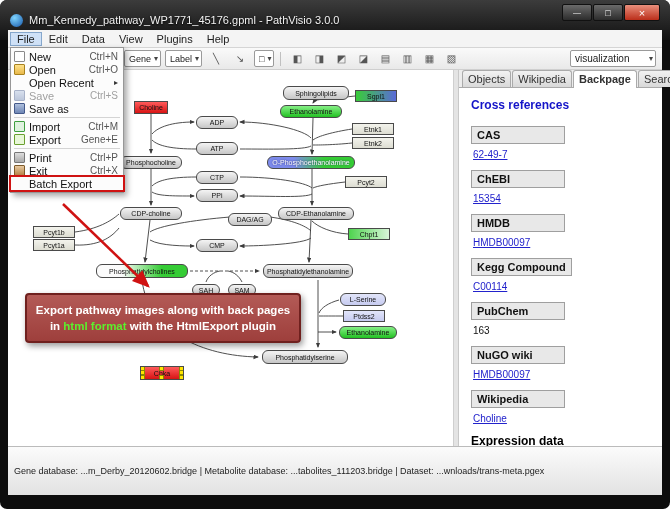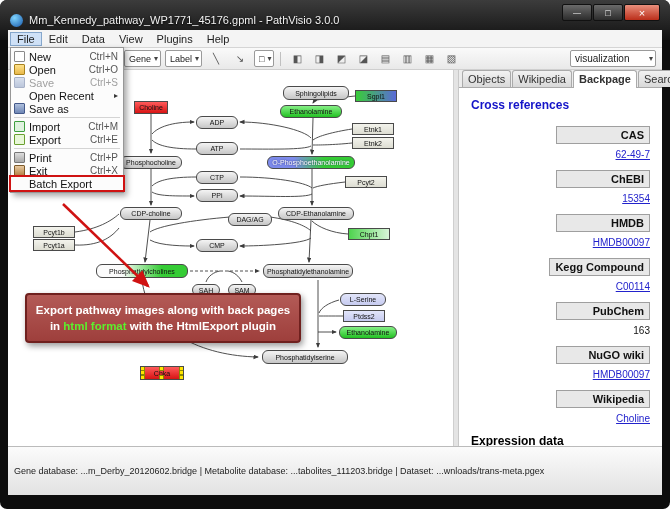--- a/index.html
+++ b/index.html
@@ -31,21 +31,21 @@
   .content{flex:1;display:flex;min-height:0;}
   .canvas{position:relative;width:445px;background:#fff;border-right:1px solid #cfcfcf;overflow:hidden;flex:none;}
   .edges{position:absolute;left:0;top:0;}
   .splitter{width:4px;background:#e4e4e4;border-right:1px solid #c8c8c8;flex:none;cursor:col-resize;}
   .sidebar{flex:1;background:#fff;display:flex;flex-direction:column;min-width:0;}
   .tabs{height:17px;background:#ececec;display:flex;align-items:flex-end;padding-left:3px;gap:1px;border-bottom:1px solid #aaa;flex:none;}
   .tab{font-size:11px;padding:2px 5px;background:linear-gradient(#f2f2f2,#d9d9d9);border:1px solid #aaa;border-bottom:none;border-radius:3px 3px 0 0;color:#333;cursor:pointer;white-space:nowrap;}
   .tab.active{background:#fff;position:relative;top:1px;padding-bottom:3px;font-weight:bold;}
   .backpage{flex:1;overflow:hidden;padding:10px 12px;font-size:11px;}
   .xref-title{color:#1414c8;font-weight:bold;font-size:12px;margin-bottom:14px;}
-  .xref-sec{margin-bottom:9px;text-align:right;}
+  .xref-sec{margin-bottom:9px;}
   .xref-head{display:inline-block;min-width:82px;background:#e8e8e8;border:1px solid #9f9f9f;padding:2px 5px;font-weight:bold;font-size:11px;color:#111;}
   .xref-val{margin:5px 0 10px 2px;font-size:10px;color:#111;}
   .xref-val.link{color:#2222cc;text-decoration:underline;cursor:pointer;}
   .expr{font-weight:bold;font-size:12px;color:#000;margin-top:6px;}
   
   .statusbar{height:16px;background:linear-gradient(#fbfbfb,#e2e2e2);border-top:1px solid #bbb;font-size:9px;color:#222;display:flex;align-items:center;padding:16px 6px;white-space:nowrap;overflow:hidden;flex:none;}
   
   .filemenu{position:absolute;left:10px;top:47px;width:112px;background:#fcfcfc;border:1px solid #979797;box-shadow:3px 3px 6px rgba(0,0,0,.35);z-index:50;padding:2px 0;font-size:11px;}
   .mi{display:flex;align-items:center;height:13px;padding:0 5px 0 3px;gap:4px;color:#111;cursor:pointer;}
   .mi-icon{width:11px;height:11px;flex:none;border-radius:1px;}
@@ -330,46 +330,46 @@
       <div class="mi">
         <span class="mi-icon ic-new-document"></span>
         <span class="mi-label">New</span>
         <span class="mi-short">Ctrl+N</span>
       </div>
       <div class="mi">
         <span class="mi-icon ic-open-folder"></span>
         <span class="mi-label">Open</span>
         <span class="mi-short">Ctrl+O</span>
       </div>
+      <div class="mi">
+        <span class="mi-icon"></span>
+        <span class="mi-label">Open Recent</span>
+        <span class="mi-short"></span>
+        <span class="mi-sub">▸</span>
+      </div>
       <div class="mi disabled">
         <span class="mi-icon ic-save-disk"></span>
         <span class="mi-label">Save</span>
         <span class="mi-short">Ctrl+S</span>
       </div>
       <div class="mi">
-        <span class="mi-icon"></span>
-        <span class="mi-label">Open Recent</span>
-        <span class="mi-short"></span>
-        <span class="mi-sub">▸</span>
-      </div>
-      <div class="mi">
         <span class="mi-icon ic-save-disk"></span>
         <span class="mi-label">Save as</span>
         <span class="mi-short"></span>
       </div>
       <div class="menu-sep"></div>
       <div class="mi">
         <span class="mi-icon ic-import-arrow"></span>
         <span class="mi-label">Import</span>
         <span class="mi-short">Ctrl+M</span>
       </div>
       <div class="mi">
         <span class="mi-icon ic-export-arrow"></span>
         <span class="mi-label">Export</span>
-        <span class="mi-short">Ctrl+E</span>
+        <span class="mi-short">Gene+E</span>
       </div>
       <div class="menu-sep"></div>
       <div class="mi">
         <span class="mi-icon ic-printer"></span>
         <span class="mi-label">Print</span>
         <span class="mi-short">Ctrl+P</span>
       </div>
       <div class="mi">
         <span class="mi-icon ic-exit-door"></span>
         <span class="mi-label">Exit</span>

